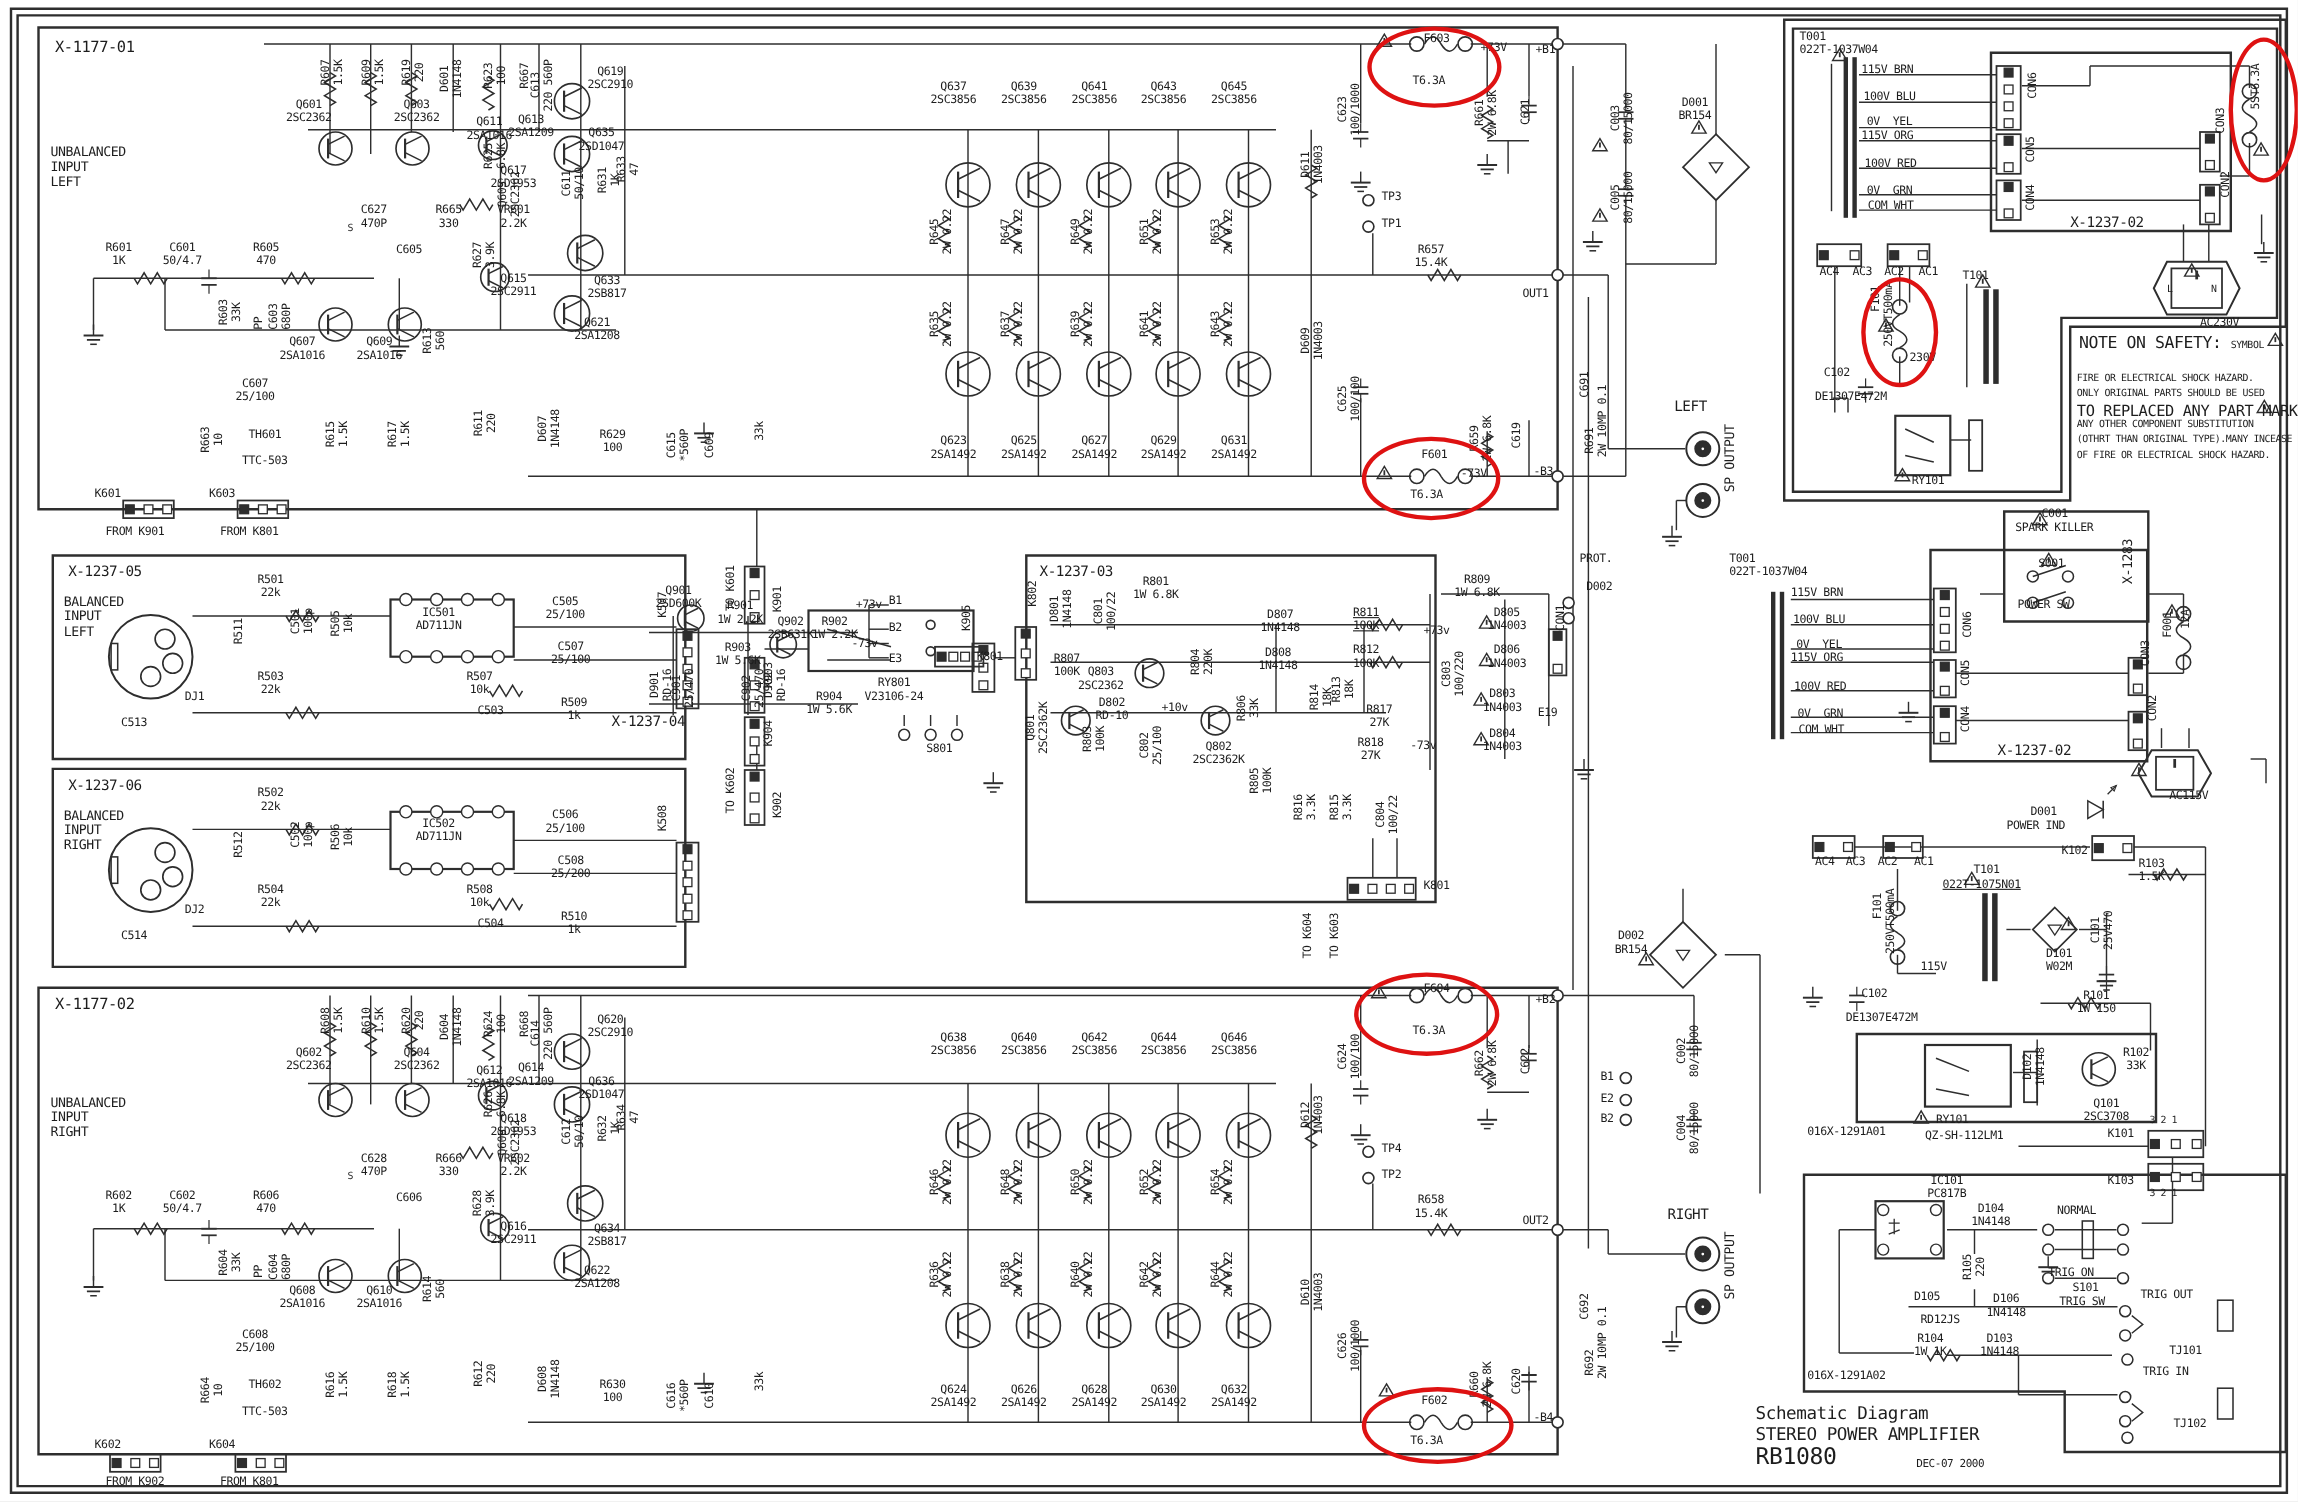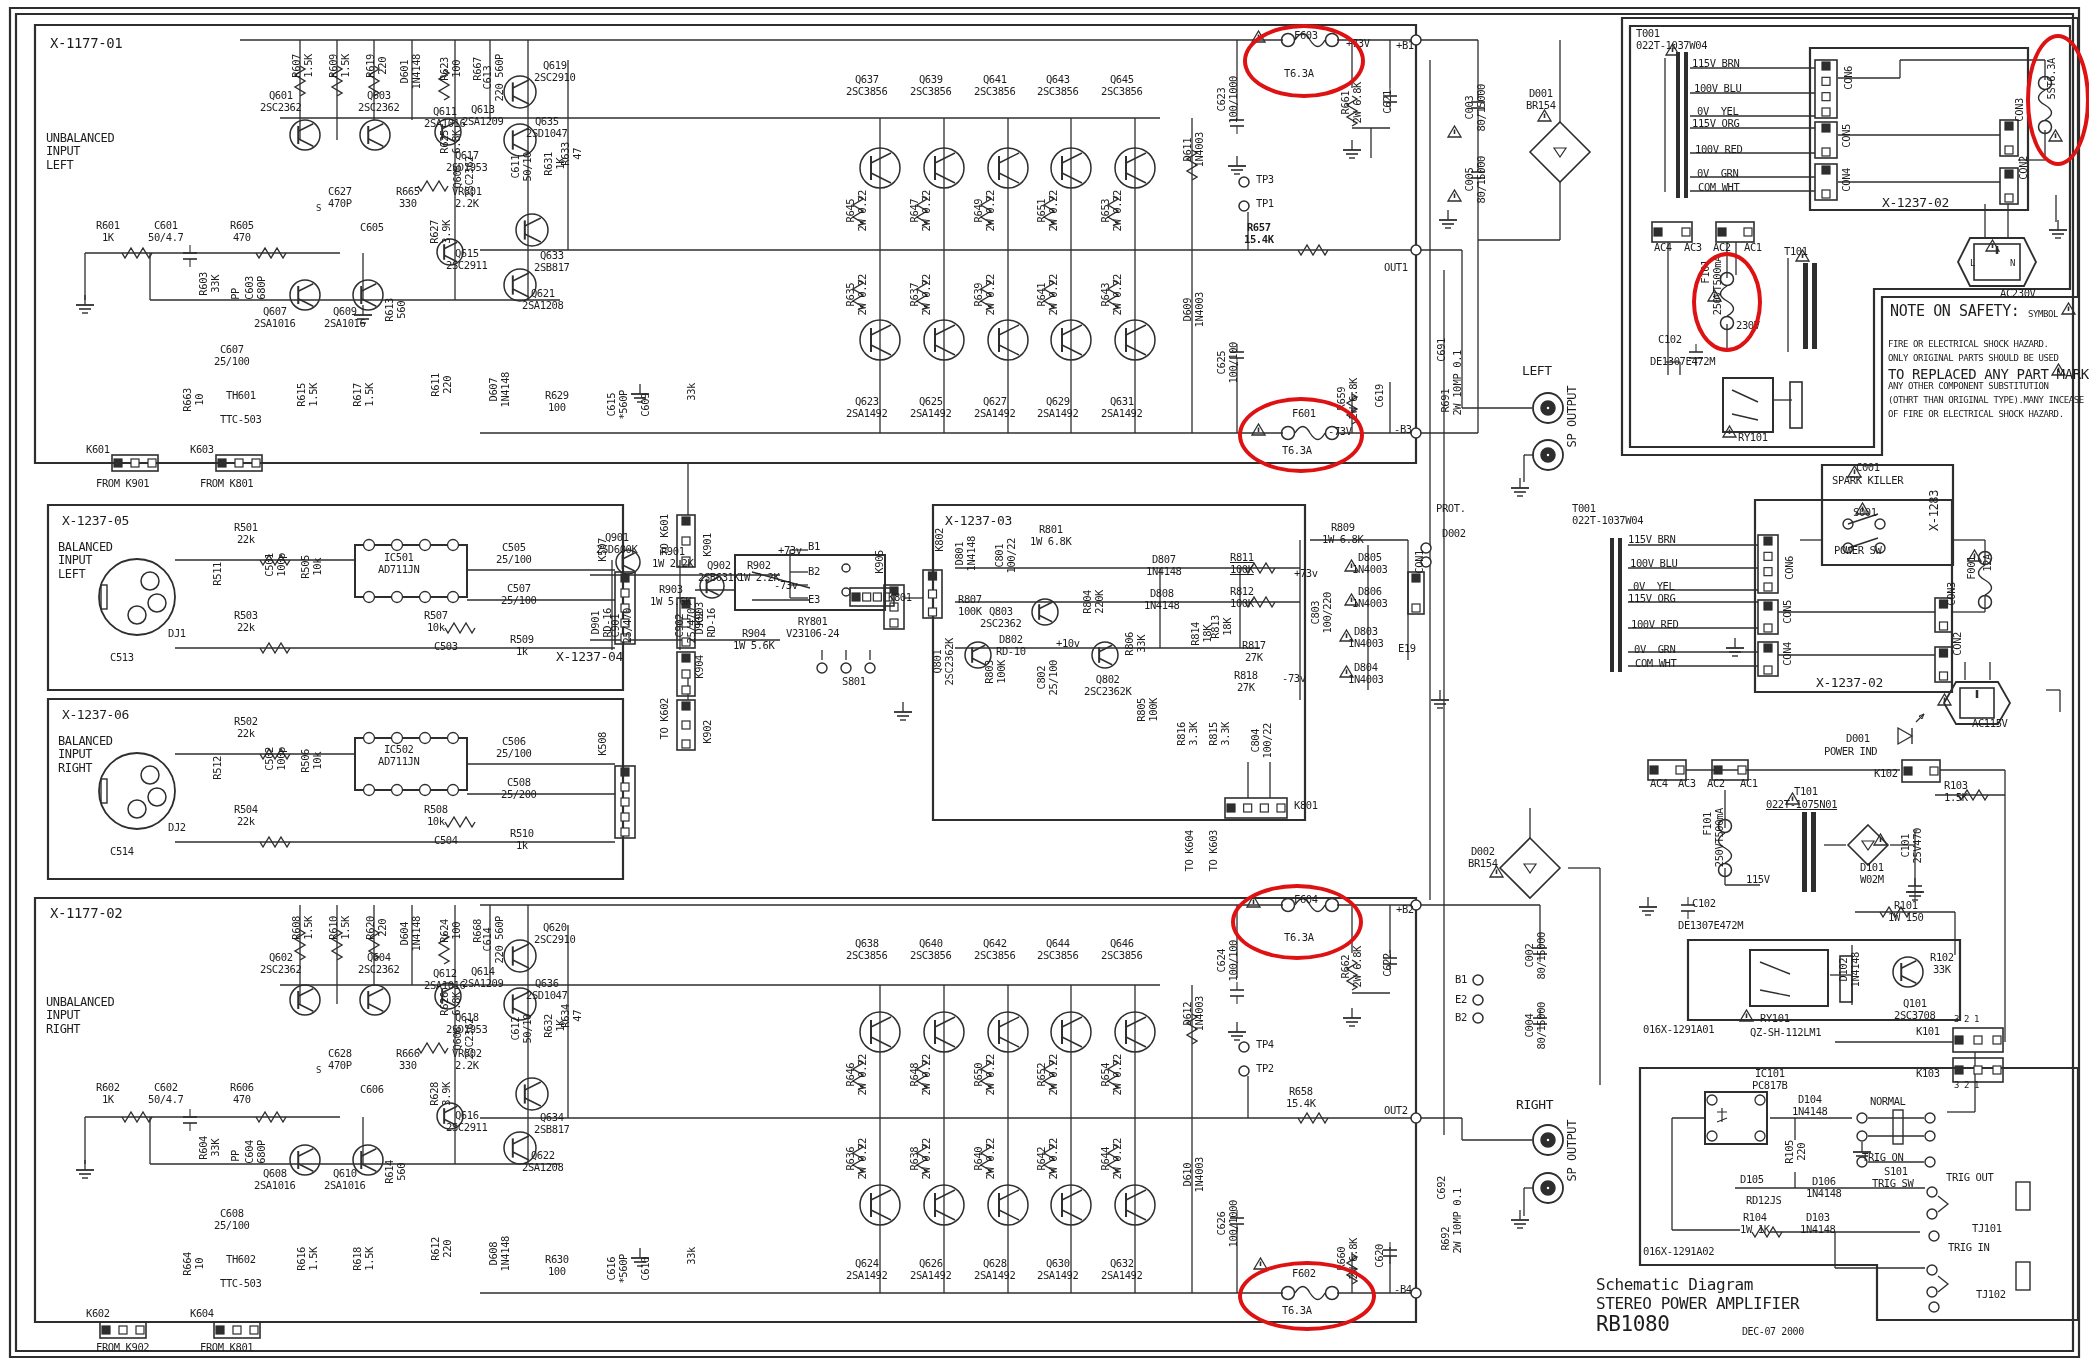--- a/index.html
+++ b/index.html
@@ -1080,21 +1080,21 @@
       <span class="lab v" style="left: 1182px; top: 132px;">D611
 1N4003</span>
       <span class="lab v" style="left: 1216px; top: 76px;">C623
 100/1000</span>
       <span class="lab v" style="left: 1182px; top: 292px;">D609
 1N4003</span>
       <span class="lab v" style="left: 1216px; top: 342px;">C625
 100/100</span>
       <span class="lab l" style="left: 1256px; top: 174px;">TP3</span>
       <span class="lab l" style="left: 1256px; top: 198px;">TP1</span>
-      <span class="lab" style="left: 1244px; top: 222px; font-weight: bold;">R657
+      <span class="lab" style="left: 1286px; top: 222px;">R657
 15.4K</span>
       <span class="lab l" style="left: 1384px; top: 262px;">OUT1</span>
       <span class="lab l" style="left: 1294px; top: 30px;">F603</span>
       <span class="lab l" style="left: 1284px; top: 68px;">T6.3A</span>
       <span class="lab l" style="left: 1346px; top: 38px;">+73V</span>
       <span class="lab l" style="left: 1396px; top: 40px;">+B1</span>
       <span class="lab v" style="left: 1340px; top: 82px;">R661
 2W 6.8K</span>
       <span class="lab v" style="left: 1382px; top: 90px;">C621</span>
       <span class="lab l" style="left: 1292px; top: 408px;">F601</span>

